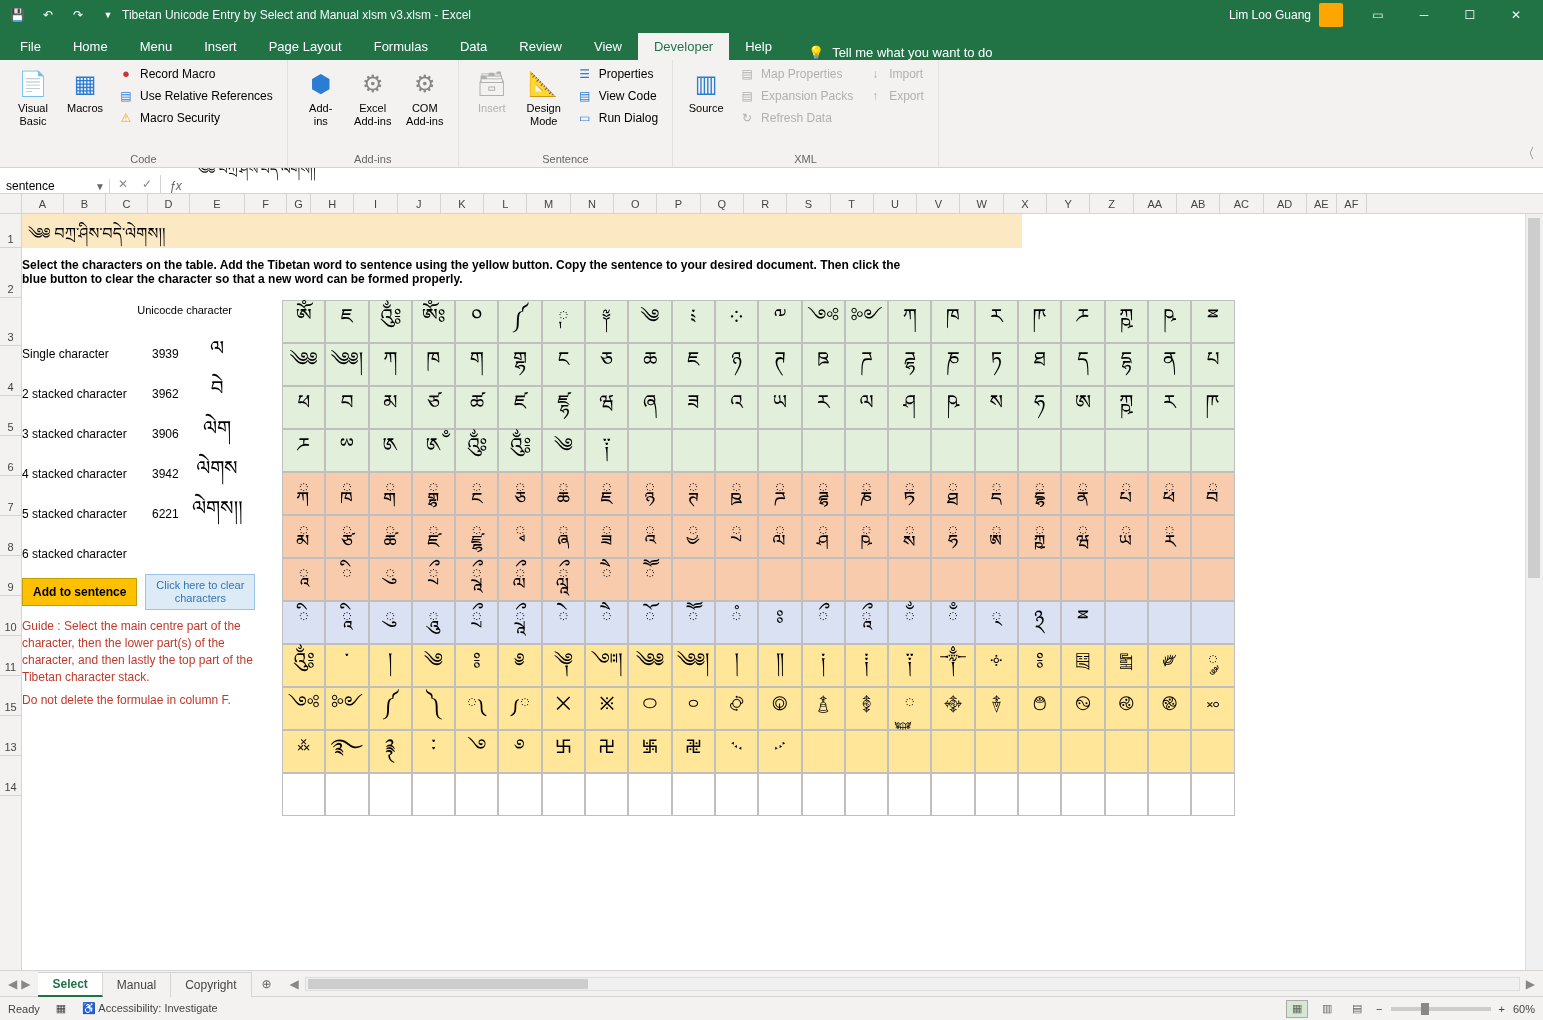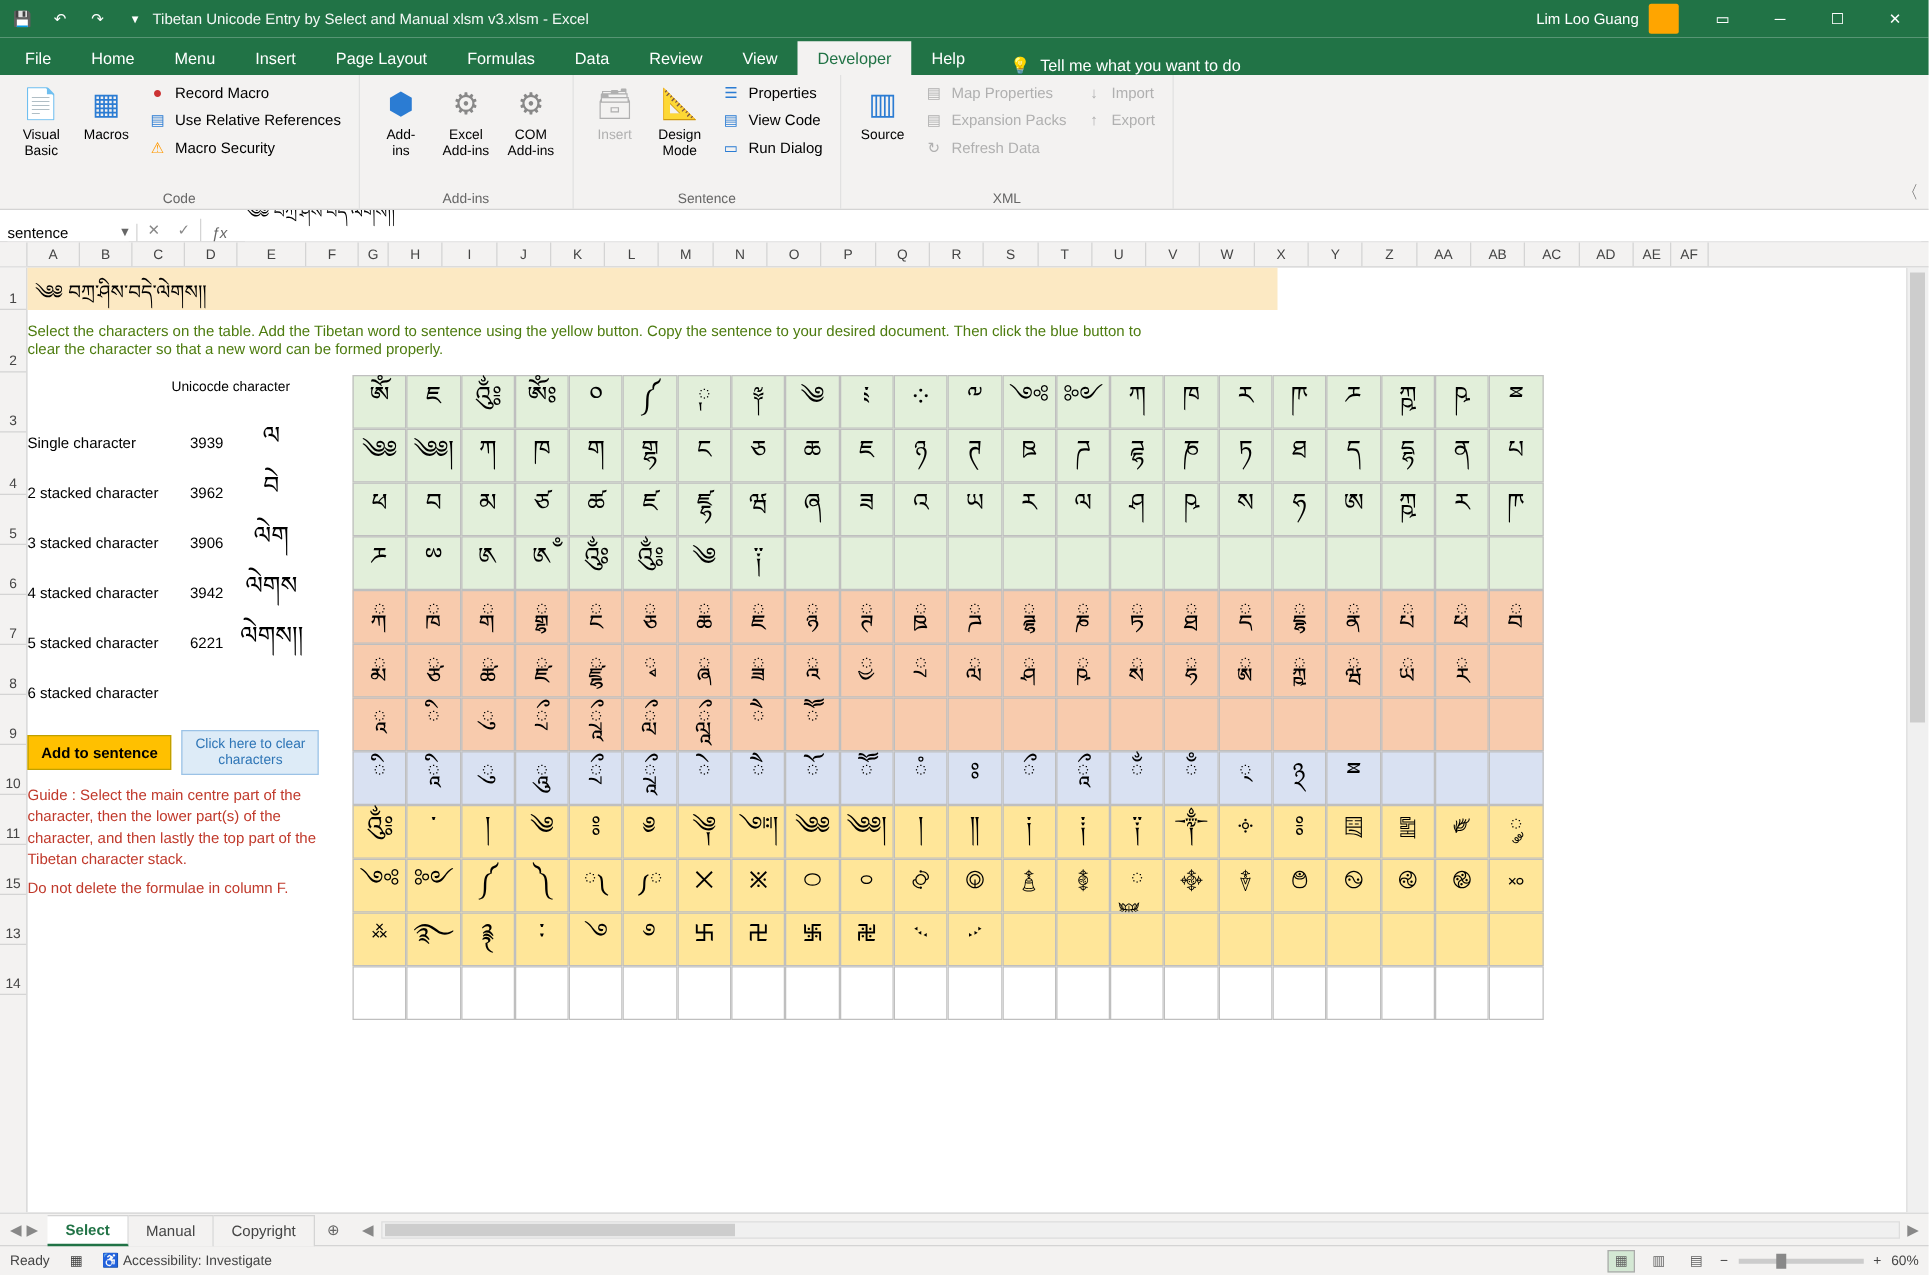--- a/index.html
+++ b/index.html
@@ -52,21 +52,21 @@
 .colhdr { border-right: 1px solid #d4d4d4; text-align: center; font-size: 11px; color: #444; line-height: 20px; }
 
 
 .grid-wrap { display: flex; height: calc(1020px - 30px - 30px - 108px - 26px - 20px - 26px - 24px); overflow: hidden; position: relative; }
 .rowhdrs { width: 22px; background: #f3f2f1; border-right: 1px solid #d4d4d4; }
 .rowhdr { border-bottom: 1px solid #d4d4d4; text-align: center; font-size: 11px; color: #444; display: flex; align-items: flex-end; justify-content: center; padding-bottom: 2px; }
 .cells { flex: 1; position: relative; }
 
 
 .sentence-cell { background: #fce9c3; font-family: "Noto Serif Tibetan", serif; font-size: 16px; }
-.instruction { color: #4d7c0f; font-weight: normal; font-size: 12px; }
+.instruction { color: #000000; font-weight: bold; font-size: 12px; }
 .leftlabel { font-size: 12px; }
 .leftcode { font-size: 12px; }
 .tibchar { font-family: "Noto Serif Tibetan", serif; font-size: 20px; text-align: center; justify-content: center; }
 .chartable { display: grid; grid-template-columns: repeat(22, 43.3px); }
 .chartable .c { border: 1px solid #bfbfbf; height: 43px; display: flex; align-items: center; justify-content: center; font-family: "Noto Serif Tibetan", serif; font-size: 20px; cursor: pointer; }
 .chartable .c.green { background: #e2efda; }
 .chartable .c.orange { background: #f8cbad; }
 .chartable .c.blue { background: #d9e1f2; }
 .chartable .c.yellow { background: #ffe699; }
 .chartable .c.white { background: #fff; }
@@ -381,21 +381,21 @@
             <div style="width:130px" class="leftlabel">5 stacked character</div>
   <div style="width:40px" class="leftcode">6221</div>
   <div style="width:50px;text-align:center" class="tibchar">ལེགས།།</div>
           </div>
           <div style="display: flex; align-items: center; height: 40px;">
             <div style="width:130px" class="leftlabel">6 stacked character</div>
   <div style="width:40px" class="leftcode"></div>
   <div style="width:50px;text-align:center" class="tibchar"></div>
           </div>
         </div>
-      <div style="display:flex;gap:8px;margin-top:10px;align-items:center">
+      <div style="display:flex;gap:8px;margin-top:0;align-items:center">
         <button class="btn-yellow">Add to sentence</button>
         <button class="btn-blue" style="width:110px">Click here to clear characters</button>
       </div>
       <div class="guide" style="margin-top:8px;width:240px">Guide : Select the main centre part of the character, then the lower part(s) of the character, and then lastly the top part of the Tibetan character stack.</div>
       <div class="guide" style="margin-top:6px;width:240px">Do not delete the formulae in column F.</div>
     </div>
 
     <div style="position:absolute;left:260px;top:86px" class="chartable" id="chartable">
         <div class="c green">ༀ</div>
         <div class="c green">ཇ</div>

